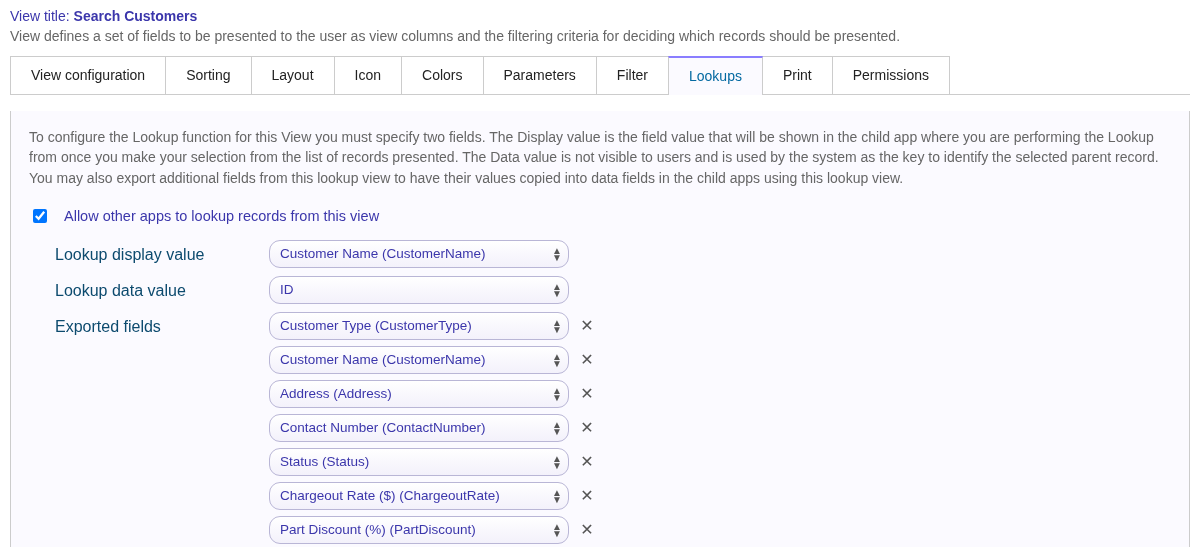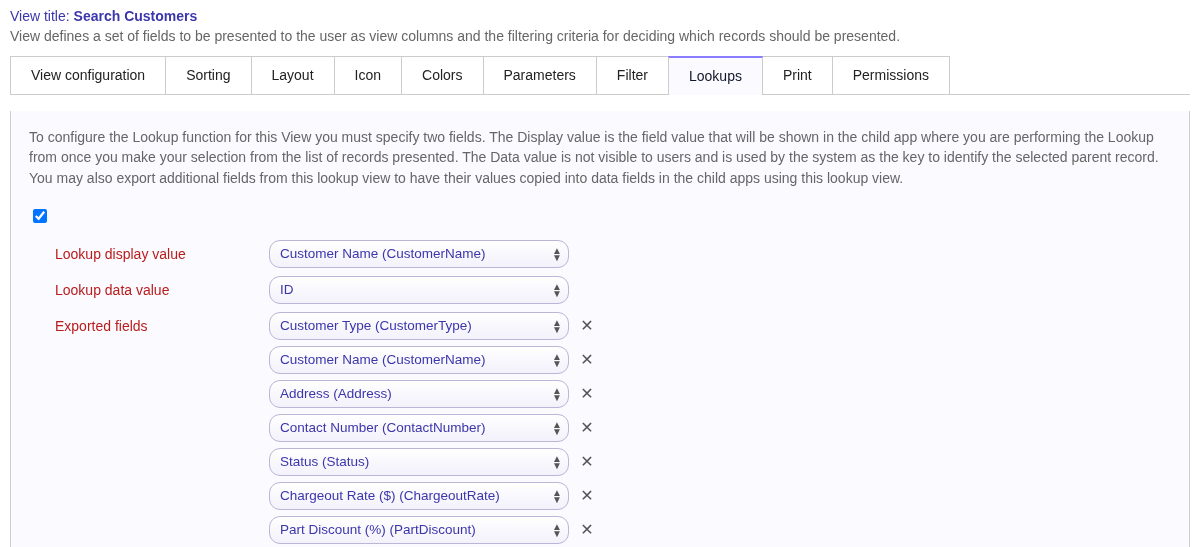--- a/index.html
+++ b/index.html
@@ -34,21 +34,21 @@
     border-bottom: none;
     background: #fff;
     font-size: 14px;
     color: #222;
     cursor: pointer;
     margin-right: -1px;
     position: relative;
   }
   .tab.active {
     border-top: 2px solid #8a7dff;
-    color: #0f172a;
+    color: #0369a1;
     background: #fbfaff;
     z-index: 2;
   }
   .tab.active::after {
     content: "";
     position: absolute;
     left: 0; right: 0; bottom: -1px;
     height: 2px;
     background: #fbfaff;
   }
@@ -79,22 +79,22 @@
     font-size: 14.5px;
   }
   .form-rows { margin-left: 26px; }
   .row {
     display: flex;
     align-items: flex-start;
     margin-bottom: 8px;
   }
   .row > .label {
     width: 214px;
-    color: #b91c1c;
-    font-size: 14px;
+    color: #0c4a6e;
+    font-size: 16px;
     padding-top: 6px;
     flex-shrink: 0;
   }
   .row .controls {
     display: flex;
     flex-direction: column;
     gap: 6px;
   }
   .select-wrap {
     display: flex;
@@ -155,20 +155,21 @@
     <div class="tab active">Lookups</div>
     <div class="tab">Print</div>
     <div class="tab">Permissions</div>
   </div>
 
 <div class="panel">
   <div class="helptext">To configure the Lookup function for this View you must specify two fields. The Display value is the field value that will be shown in the child app where you are performing the Lookup from once you make your selection from the list of records presented. The Data value is not visible to users and is used by the system as the key to identify the selected parent record. You may also export additional fields from this lookup view to have their values copied into data fields in the child apps using this lookup view.</div>
 
   <div class="allow-row">
     <input type="checkbox" id="allow-cb" checked="" style="">
+    <label for="allow-cb">Allow other apps to lookup records from this view</label>
   </div>
 
   <div class="form-rows">
 
     <div class="row">
       <div class="label">Lookup display value</div>
       <div class="controls">
         <div class="select-wrap">
           <div class="fake-select">
             <span>Customer Name (CustomerName)</span>

